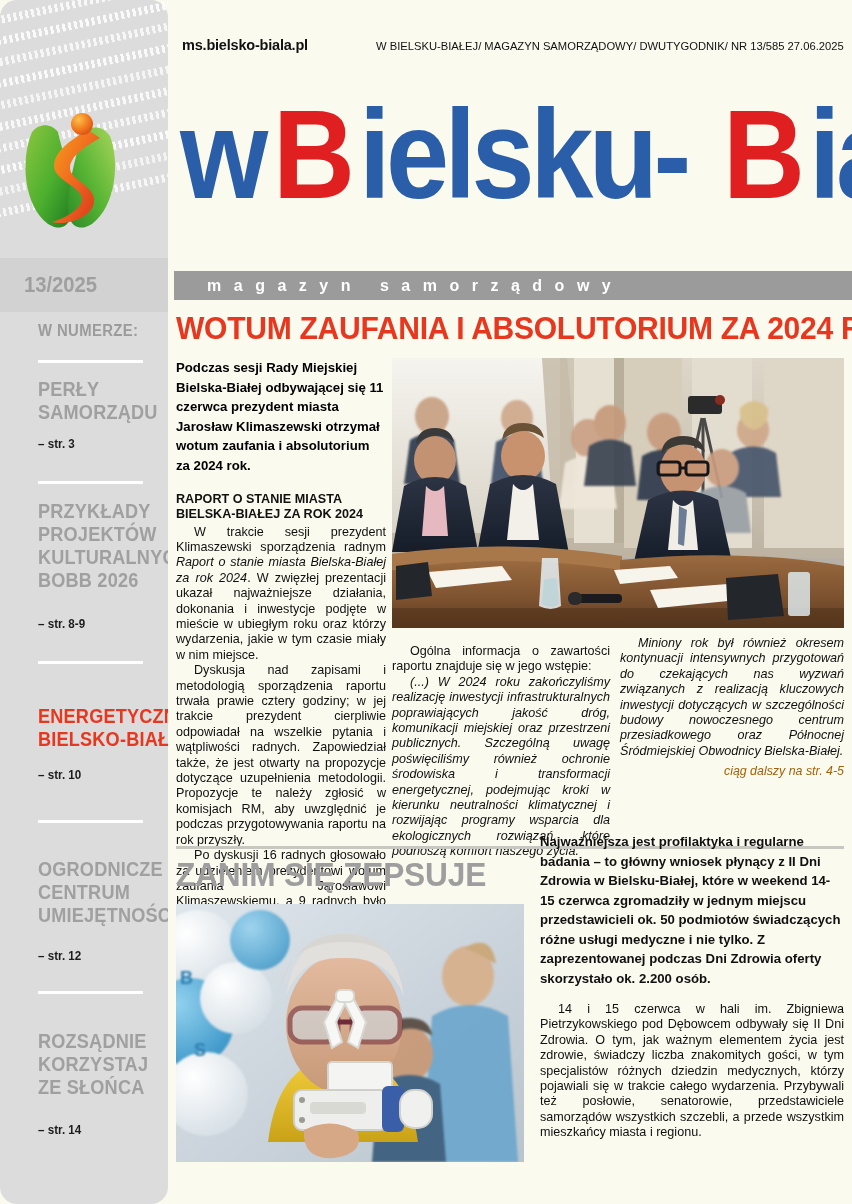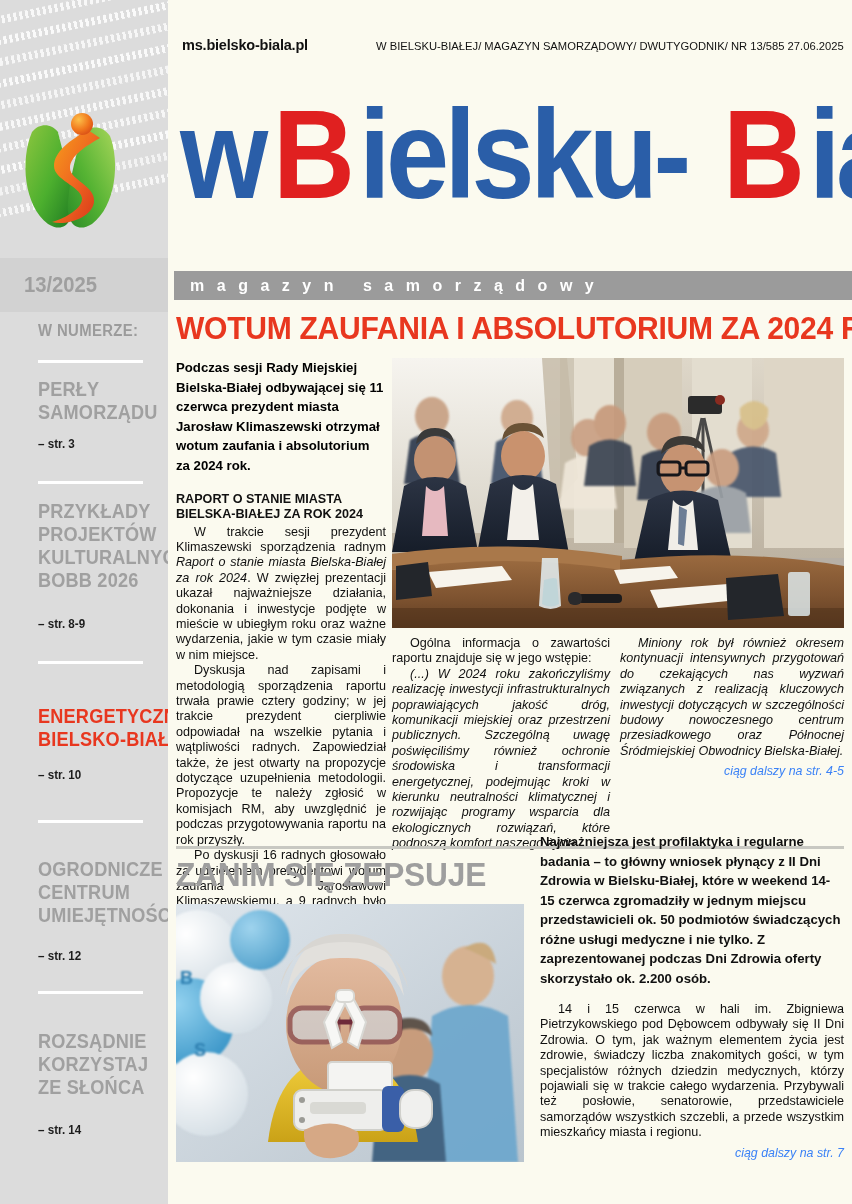--- a/index.html
+++ b/index.html
@@ -19,20 +19,21 @@
     background: #fbfaef;
     overflow: hidden;
   }
 
   
   .sidebar {
     position: absolute;
     left: 0; top: 0;
     width: 168px; height: 1204px;
     background: #dcdcdc;
+    border-radius: 17px;
   }
   .sidebar-watermark {
     position: absolute;
     left: 0; top: 0; width: 168px; height: 250px;
     overflow: hidden;
   }
   .wm-line {
     position: absolute;
     height: 8px;
     background: repeating-linear-gradient(90deg,
@@ -152,21 +153,21 @@
   
   .mag-bar {
     position: absolute;
     left: 174px; top: 271px;
     width: 678px; height: 29px;
     background: #9b9b9b;
     display: flex;
     align-items: center;
   }
   .mag-bar-text {
-    padding-left: 16px;
+    padding-left: 33px;
     color: #ffffff;
     font-size: 16px;
     font-weight: bold;
     letter-spacing: 12.5px;
     font-family: "Liberation Sans Narrow", "Liberation Sans", sans-serif;
   }
 
   
   .content {
     position: absolute;
@@ -225,33 +226,33 @@
   .lead-photo {
     position: absolute;
     left: 224px; top: 58px;
     width: 452px; height: 270px;
     overflow: hidden;
     background: #b7b0a6;
   }
 
   .col-mid {
     position: absolute;
-    left: 224px; top: 336px;
+    left: 224px; top: 344px;
     width: 218px;
   }
   .col-right {
     position: absolute;
     left: 452px; top: 336px;
     width: 224px;
   }
   .cont-note {
     font-size: 12.4px;
     font-style: italic;
     text-align: right;
-    color: #3b82f6;
+    color: #a16207;
     font-family: "Liberation Sans Narrow", "Liberation Sans", sans-serif;
     margin-top: 5px;
   }
 
   .sep-rule {
     position: absolute;
     left: 8px; top: 546px;
     width: 668px; height: 3px;
     background: #c8c8c2;
   }
@@ -395,21 +396,21 @@
     <div class="mag-bar-text">magazyn samorządowy</div>
   </div>
 
   <div class="content">
 
     <div class="lead-headline">WOTUM ZAUFANIA I ABSOLUTORIUM ZA 2024 ROK</div>
 
     <div class="lead-col">
       <p class="lead-intro">Podczas sesji Rady Miejskiej Bielska-Białej odbywającej się 11 czerwca prezydent miasta Jarosław Klimaszewski otrzymał wotum zaufania i absolutorium za 2024 rok.</p>
       <p class="sub-head">RAPORT O STANIE MIASTA BIELSKA-BIAŁEJ ZA ROK 2024</p>
-      <p class="body-par"><span>W trakcie sesji prezydent Klimaszewski sporządzenia radnym </span><em>Raport o stanie miasta Bielska-Białej za rok 2024</em><span>. W zwięzłej prezentacji ukazał najważniejsze działania, dokonania i inwestycje podjęte w mieście w ubiegłym roku oraz ważne wydarzenia, jakie w tym czasie miały w nim miejsce.</span></p>
+      <p class="body-par"><span>W trakcie sesji prezydent Klimaszewski sporządzenia radnym </span><em>Raport o stanie miasta Bielska-Białej za rok 2024</em><span>. W zwięzłej prezentacji ukazał najważniejsze działania, dokonania i inwestycje podjęte w mieście w ubiegłym roku oraz którzy wydarzenia, jakie w tym czasie miały w nim miejsce.</span></p>
       <p class="body-par">Dyskusja nad zapisami i metodologią sporządzenia raportu trwała prawie cztery godziny; w jej trakcie prezydent cierpliwie odpowiadał na wszelkie pytania i wątpliwości radnych. Zapowiedział także, że jest otwarty na propozycje dotyczące uzupełnienia metodologii. Propozycje te należy zgłosić w komisjach RM, aby uwzględnić je podczas przygotowywania raportu na rok przyszły.</p>
       <p class="body-par">Po dyskusji 16 radnych głosowało za udzieleniem prezydentowi wotum zaufania Jarosławowi Klimaszewskiemu, a 9 radnych było przeciwko.</p>
     </div>
 
     <div class="lead-photo">
       <svg class="scene" viewBox="0 0 452 270" width="452" height="270" preserveAspectRatio="none">
         <defs>
           <linearGradient id="winlight" x1="0" y1="0" x2="0" y2="1">
             <stop offset="0%" stop-color="#f6f4ef"></stop>
               <stop offset="100%" stop-color="#d9d4c8"></stop>
@@ -596,17 +597,16 @@
           <circle cx="126" cy="216" r="3" fill="#9b9b96"></circle>
 
           <path d="M128 226 q28 -14 54 2 q6 22 -24 26 q-32 2 -30 -28z" fill="#d6a885"></path>
         </g>
       </svg>
     </div>
 
     <div class="art2-col">
       <p class="art2-lead">Najważniejsza jest profilaktyka i regularne badania – to główny wniosek płynący z II Dni Zdrowia w Bielsku-Białej, które w weekend 14-15 czerwca zgromadziły w jednym miejscu przedstawicieli ok. 50 podmiotów świadczących różne usługi medyczne i nie tylko. Z zaprezentowanej podczas Dni Zdrowia oferty skorzystało ok. 2.200 osób.</p>
       <p class="body-par">14 i 15 czerwca w hali im. Zbigniewa Pietrzykowskiego pod Dębowcem odbywały się II Dni Zdrowia. O tym, jak ważnym elementem życia jest zdrowie, świadczy liczba znakomitych gości, w tym specjalistów różnych dziedzin medycznych, którzy pojawiali się w trakcie całego wydarzenia. Przybywali też posłowie, senatorowie, przedstawiciele samorządów wszystkich szczebli, a przede wszystkim mieszkańcy miasta i regionu.</p>
-      <div class="cont-note">ciąg dalszy na str. 7</div>
     </div>
 
   </div>
 </div>
 
 </body></html>

